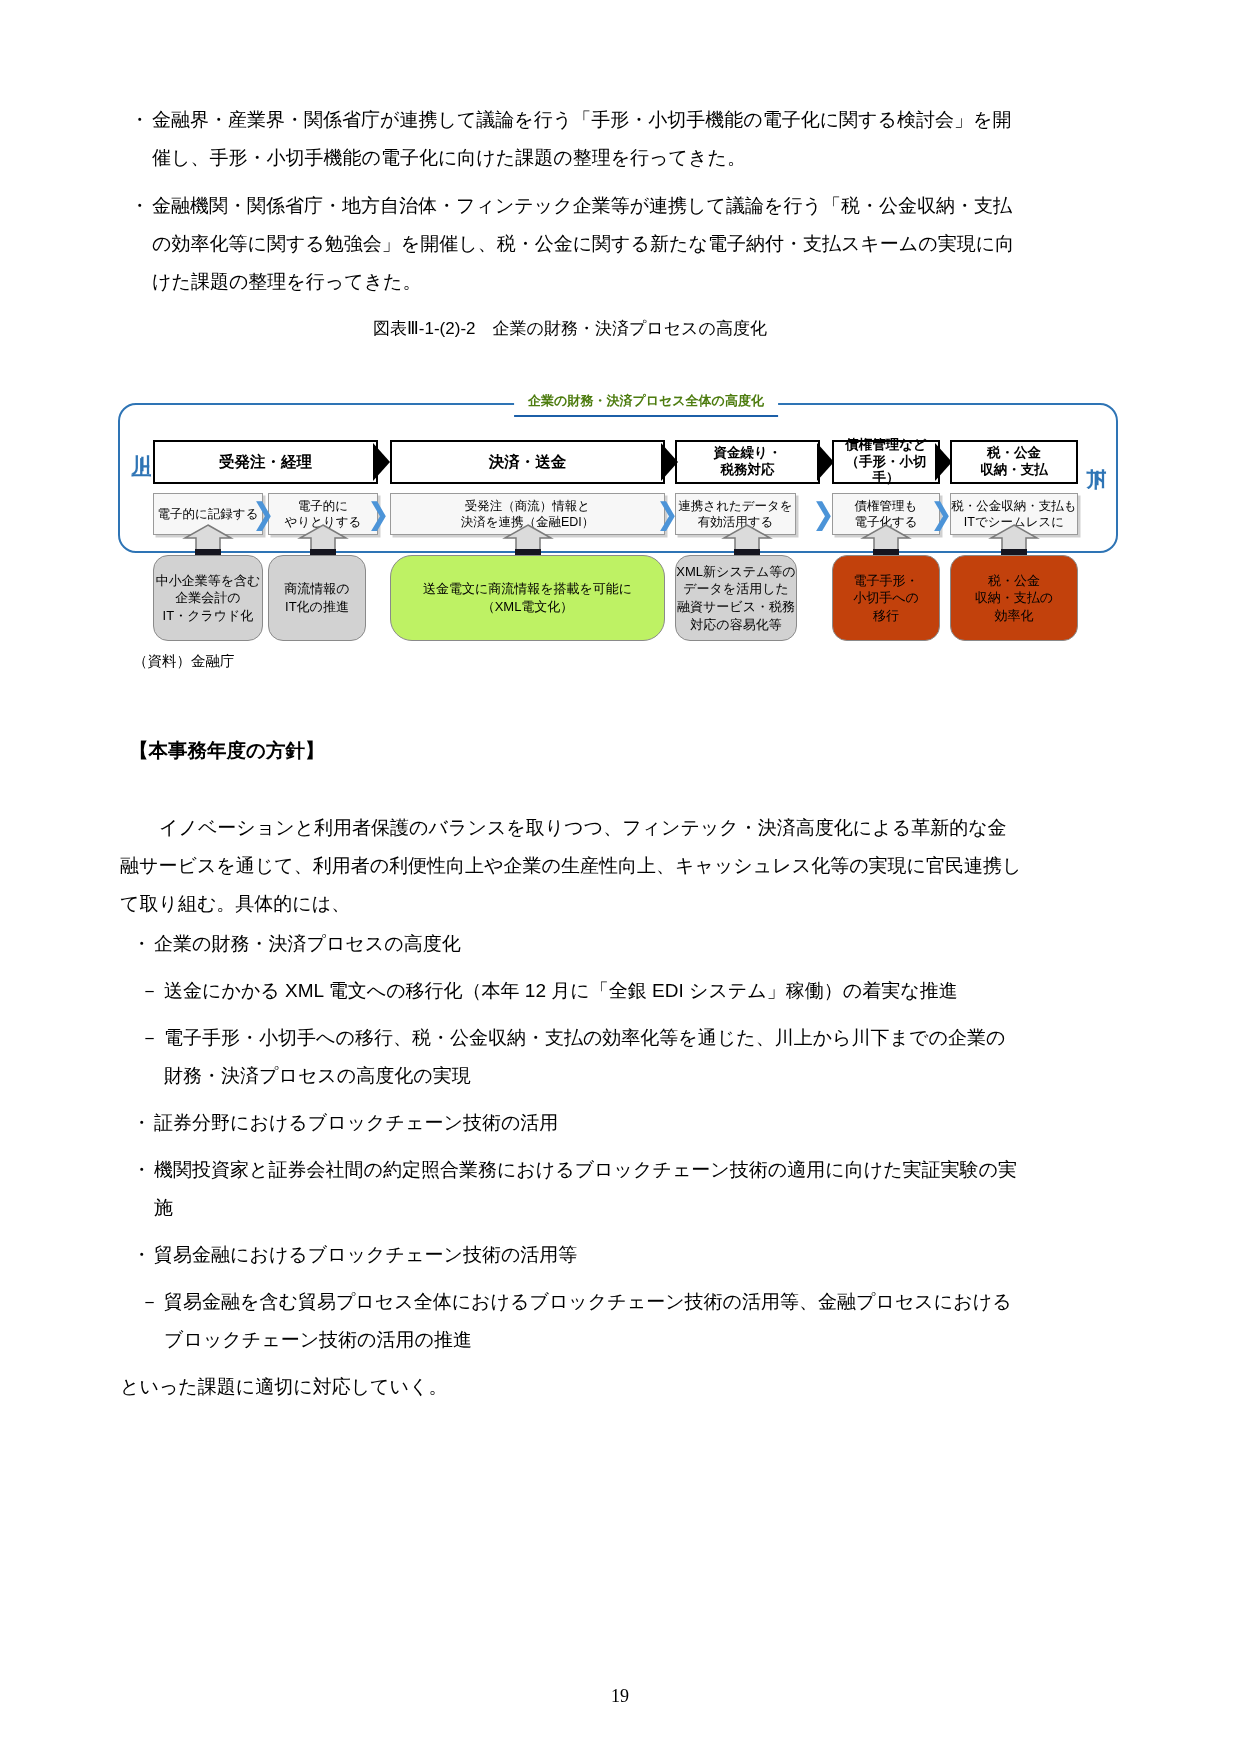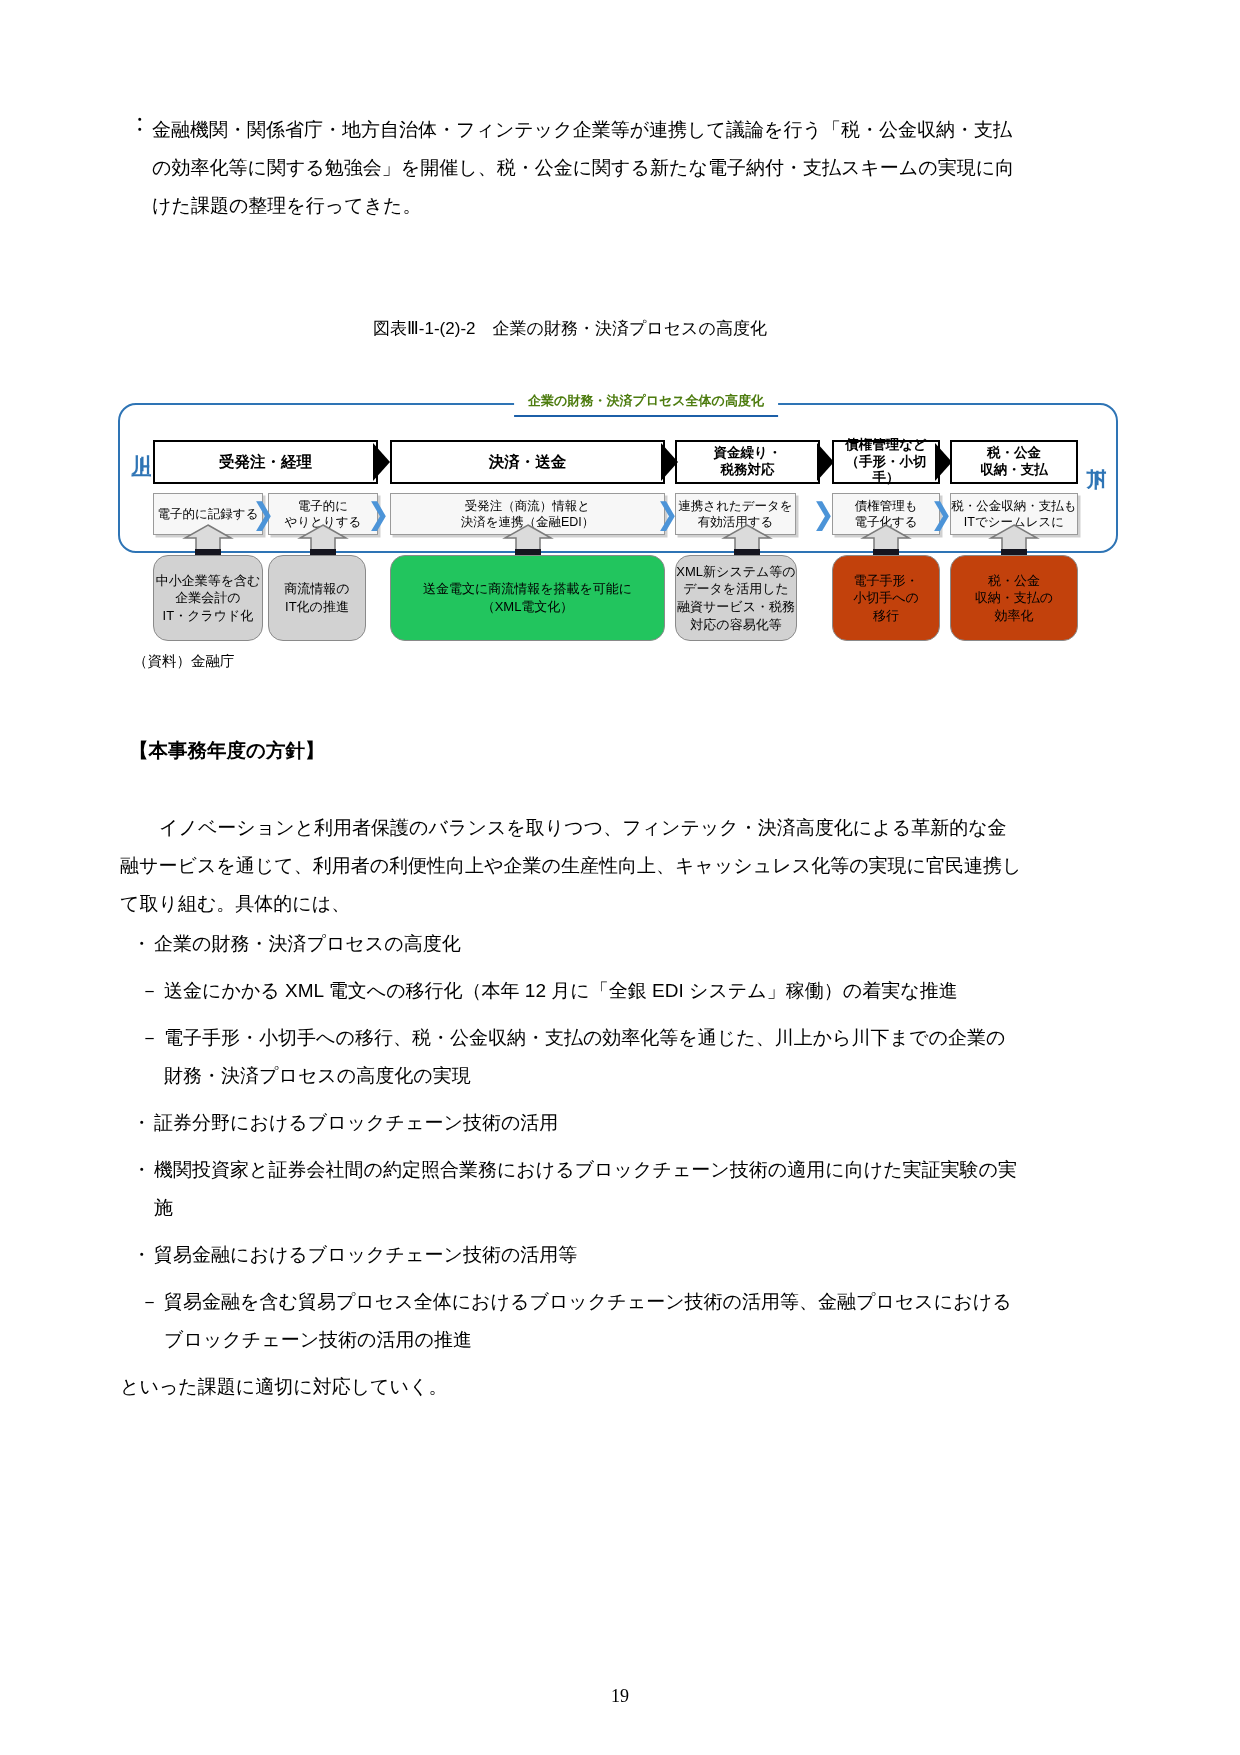--- a/index.html
+++ b/index.html
@@ -60,31 +60,32 @@
     text-align:center;font-size:12.5px;line-height:1.3;z-index:1;}
   .chev{position:absolute;top:135px;font-size:27px;font-weight:bold;color:#4C94D8;
     z-index:3;line-height:32px;transform:scaleY(1.1);}
 
   .uparrow{position:absolute;top:161px;z-index:3;}
 
   .initbox{position:absolute;top:192px;height:86px;border:1px solid #8a8a8a;
     border-radius:15px;box-sizing:border-box;display:flex;align-items:center;
     justify-content:center;text-align:center;font-size:13px;line-height:1.35;z-index:0;}
   .c-gray{background:#D2D2D2;}
-  .c-lite{background:#22c55e;}
+  .c-lite{background:#bef264;border-radius:22px;}
   .c-blue{background:#c2410c;}
 
   #source-note{position:absolute;top:652px;left:133px;font-size:14.5px;}
 </style>
 </head>
 <body>
 
 <div id="intro" class="textblock">
   <div class="b-item">
     <span class="marker">・</span>
+    <span>金融界・産業界・関係省庁が連携して議論を行う「手形・小切手機能の電子化に関する検討会」を開催し、手形・小切手機能の電子化に向けた課題の整理を行ってきた。</span>
   </div>
   <div class="b-item">
     <span class="marker">・</span>
     <span>金融機関・関係省庁・地方自治体・フィンテック企業等が連携して議論を行う「税・公金収納・支払の効率化等に関する勉強会」を開催し、税・公金に関する新たな電子納付・支払スキームの実現に向けた課題の整理を行ってきた。</span>
   </div>
 </div>
 
 <div id="figure-caption">図表Ⅲ-1-(2)-2　企業の財務・決済プロセスの高度化</div>
 
 <div id="diagram">
@@ -106,21 +107,21 @@
   <div class="harrow" style="left:704px;"></div>
   <div class="harrow" style="left:822px;"></div>
 
   <div class="procbox pre" style="left:40px;width:110px;">電子的に記録する</div>
   <div class="procbox pre" style="left:155px;width:110px;">電子的に
 やりとりする</div>
   <div class="procbox pre" style="left:277px;width:275px;">受発注（商流）情報と
 決済を連携（金融EDI）</div>
   <div class="procbox pre" style="left:562px;width:121px;">連携されたデータを
 有効活用する</div>
-  <div class="procbox pre" style="left:719px;width:108px;text-align:right;">債権管理も
+  <div class="procbox pre" style="left:719px;width:108px;">債権管理も
 電子化する</div>
   <div class="procbox pre" style="left:837px;width:128px;">税・公金収納・支払も
 ITでシームレスに</div>
   <div class="chev" style="left:139px;">❯</div>
   <div class="chev" style="left:254px;">❯</div>
   <div class="chev" style="left:543px;">❯</div>
   <div class="chev" style="left:699px;">❯</div>
   <div class="chev" style="left:817px;">❯</div>
 
   <svg class="uparrow" style="left:69px;" width="52" height="32">

